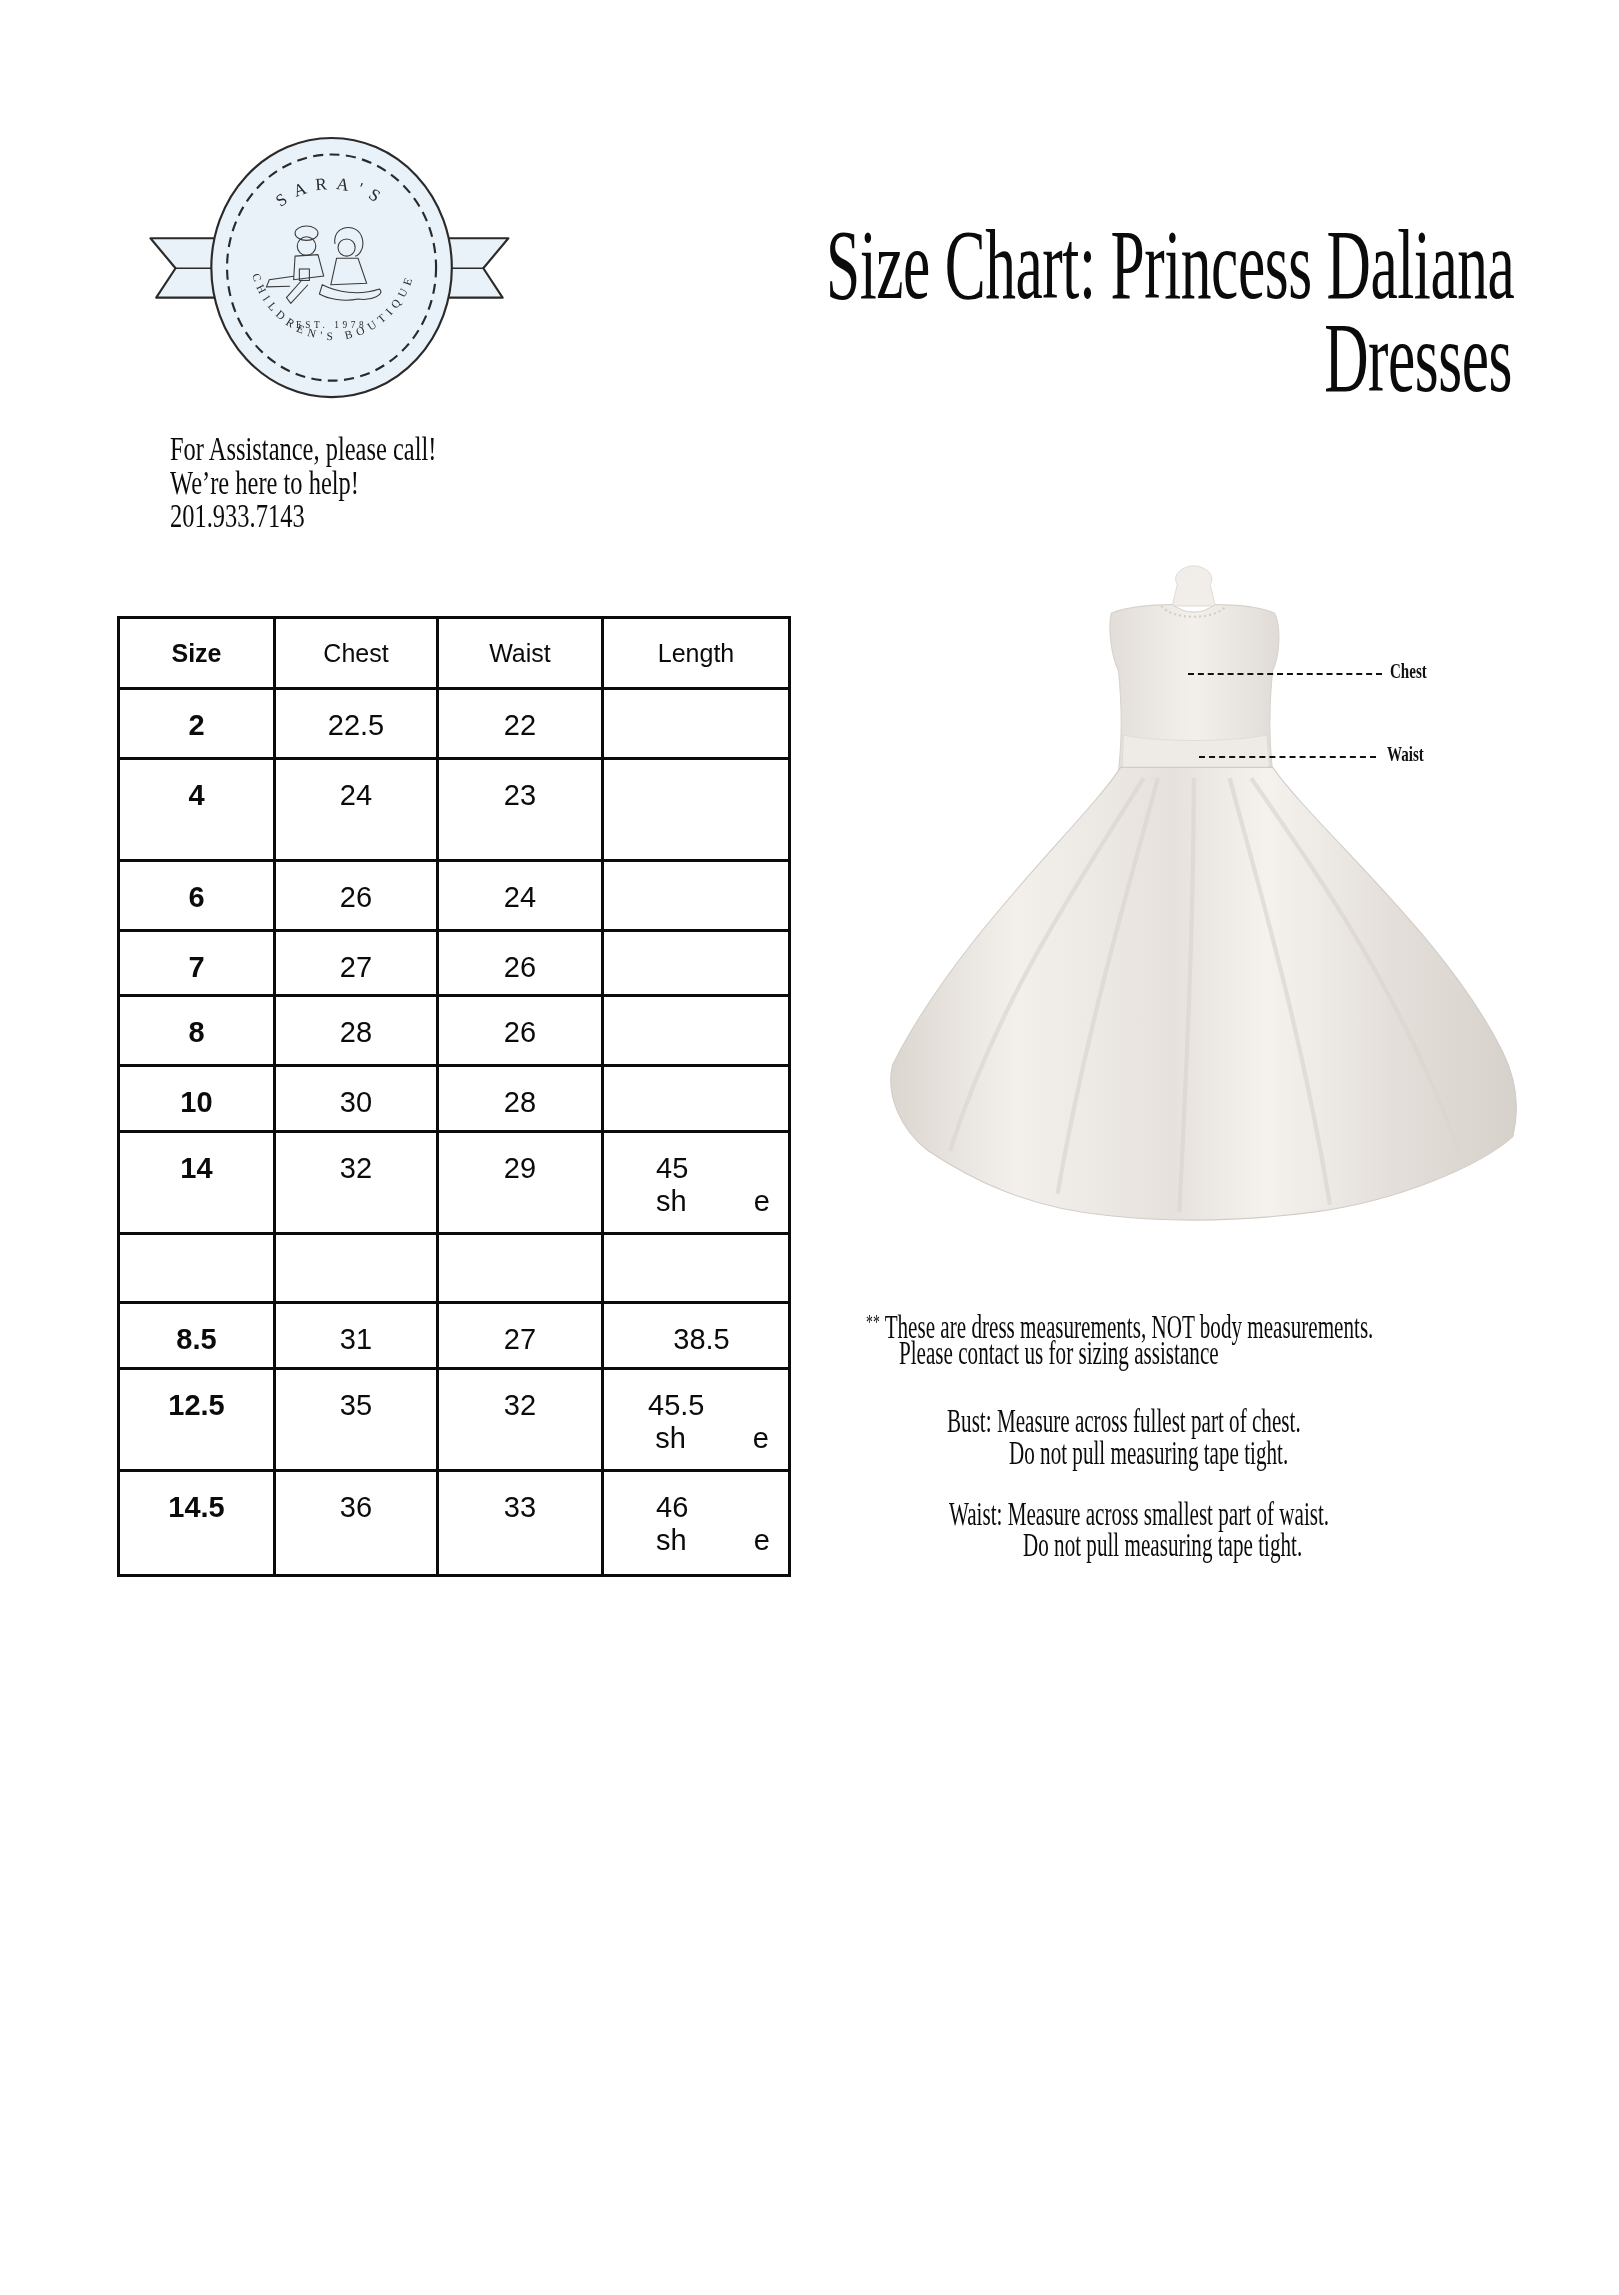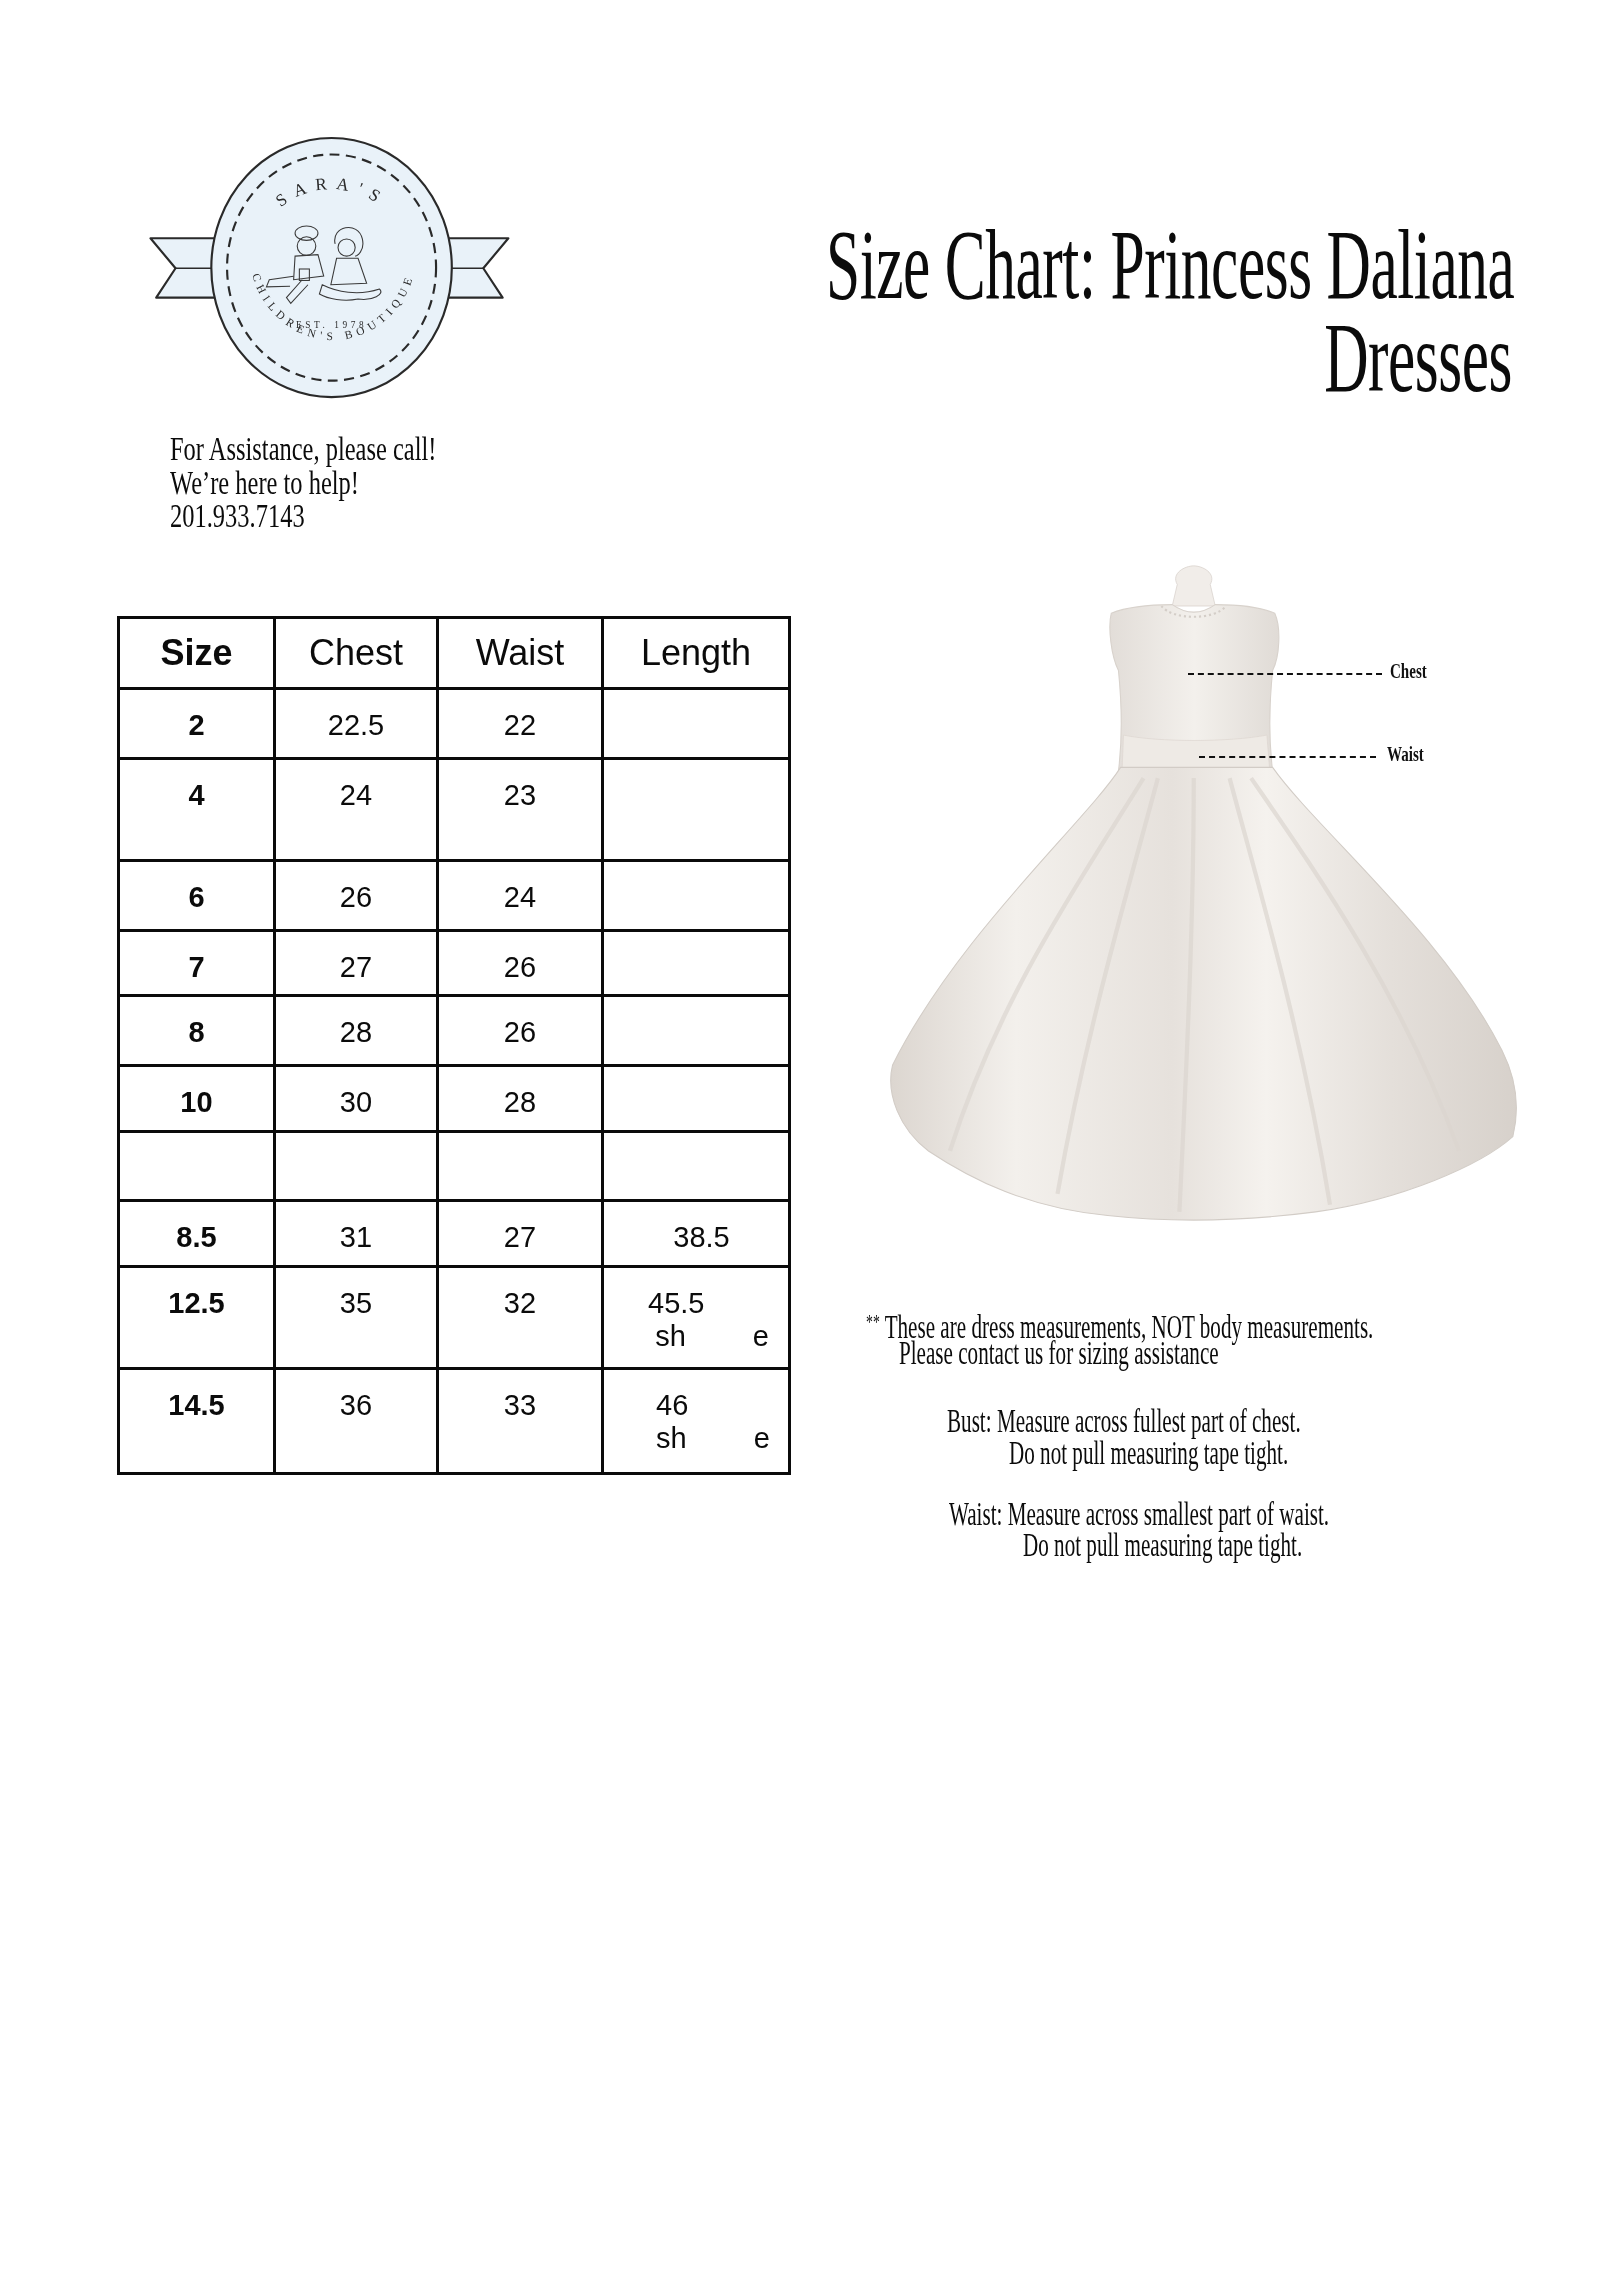--- a/index.html
+++ b/index.html
@@ -51,21 +51,21 @@
     color: #0b0b0b;
     table-layout: fixed;
   }
   #size-table td, #size-table th {
     border: 3.6px solid #0b0b0b;
     vertical-align: top;
     font-weight: normal;
     padding: 0;
   }
   #size-table th {
-    font-size: 36px;
+    font-size: 25px;
     vertical-align: middle;
     text-align: center;
   }
   #size-table td { font-size: 29px; }
   .c-size { width: 156px; text-align: center; font-weight: bold !important; }
   .c-chest { width: 163px; text-align: center; }
   .c-waist { width: 165px; text-align: center; }
   .c-length { width: 187px; text-align: left; }
   .cell-inner { padding-top: 18.6px; line-height: 33px; }
   .len-centered { text-align: center; padding-left: 11px; }
@@ -254,20 +254,37 @@
         </td>
       <td class="c-waist">
           <div class="cell-inner">28</div>
         </td>
       <td class="c-length">
           <div class="cell-inner len-left"></div>
         </td>
     </tr>
 
 
+    <tr style="height:102px">
+      <td class="c-size">
+          <div class="cell-inner">14</div>
+        </td>
+      <td class="c-chest">
+          <div class="cell-inner">32</div>
+        </td>
+      <td class="c-waist">
+          <div class="cell-inner">29</div>
+        </td>
+      <td class="c-length">
+        <div class="cell-inner len-left">
+          <span>45</span>
+          <span class="shape-word"><span>sh</span><span class="gap"></span><span>e</span></span>
+        </div>
+      </td>
+    </tr>
 
     <tr style="height:69px">
       <td class="c-size">
           <div class="cell-inner"></div>
         </td>
       <td class="c-chest">
           <div class="cell-inner"></div>
         </td>
       <td class="c-waist">
           <div class="cell-inner"></div>

